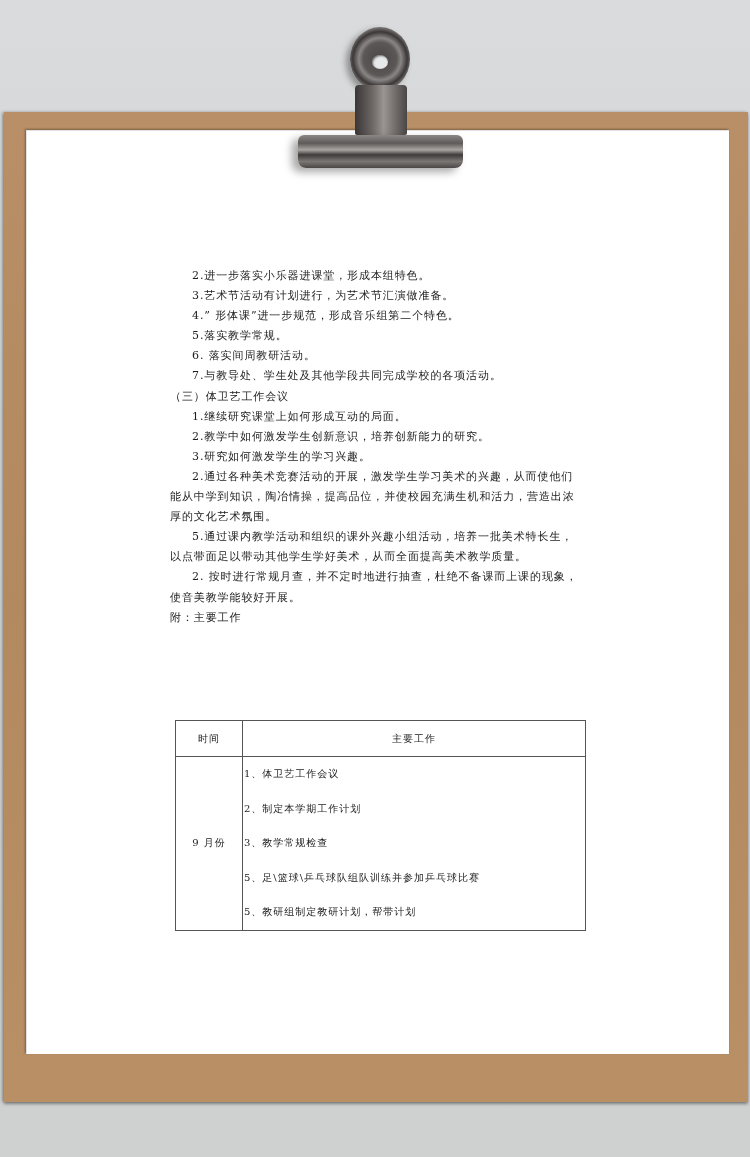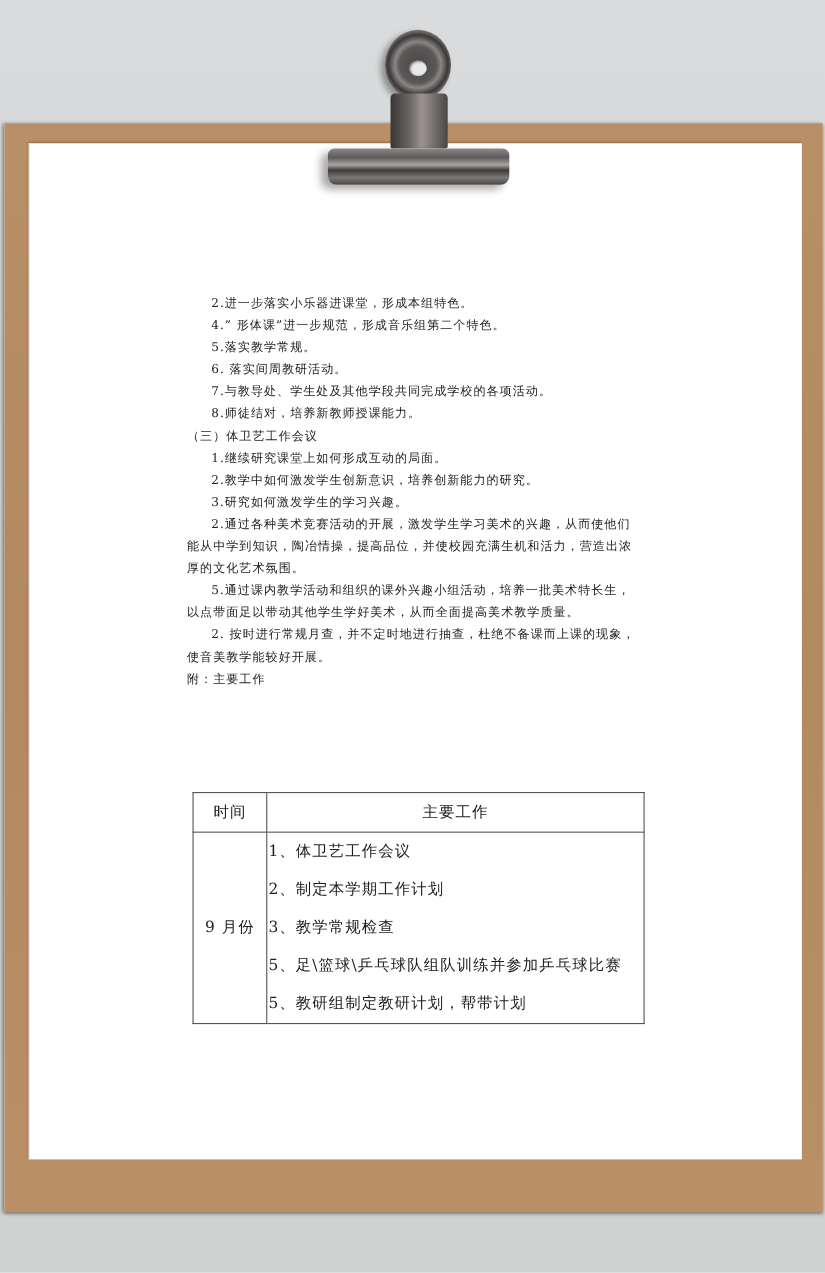--- a/index.html
+++ b/index.html
@@ -43,21 +43,21 @@
   .content {
     position: absolute; left: 170px; top: 266px; width: 410px;
     font-size: 11px; line-height: 20.1px; color: #1c1c1c; letter-spacing: 0.9px;
   }
   .content p { margin: 0; white-space: normal; }
   .ind1 { padding-left: 22px; }
   .ind2 { text-indent: 22px; }
   .sec { padding-left: 0; }
   table.sched {
     position: absolute; left: 175px; top: 720px; width: 411px; height: 209px;
-    border-collapse: collapse; font-size: 14px; color: #1c1c1c; letter-spacing: 1px;
+    border-collapse: collapse; font-size: 10px; color: #1c1c1c; letter-spacing: 1px;
   }
   table.sched td, table.sched th { border: 1px solid #555; padding: 0; font-weight: normal; }
   table.sched th { height: 35px; text-align: center; }
   .col-time { width: 66px; text-align: center; }
   .tasks div { height: 34.6px; line-height: 34.6px; padding-left: 1px; white-space: nowrap; }
 </style>
 </head>
 <body>
 
 <div class="board"></div>
@@ -65,25 +65,25 @@
 
 <div class="clip">
   <div class="clip-ring"></div>
   <div class="clip-hole"></div>
   <div class="clip-neck"></div>
   <div class="clip-jaw"></div>
 </div>
 
 <div class="content">
   <p class="ind1">2.进一步落实小乐器进课堂，形成本组特色。</p>
+  <p class="ind1">3.艺术节活动有计划进行，为艺术节汇演做准备。</p>
   <p class="ind1">4.” 形体课”进一步规范，形成音乐组第二个特色。</p>
   <p class="ind1">5.落实教学常规。</p>
   <p class="ind1">6.  落实间周教研活动。</p>
   <p class="ind1">7.与教导处、学生处及其他学段共同完成学校的各项活动。</p>
-  <p class="ind1">8.师徒结对，培养新教师授课能力。</p>
   <p class="sec">（三）体卫艺工作会议</p>
   <p class="ind1">1.继续研究课堂上如何形成互动的局面。</p>
   <p class="ind1">2.教学中如何激发学生创新意识，培养创新能力的研究。</p>
   <p class="ind1">3.研究如何激发学生的学习兴趣。</p>
   <p class="ind2">2.通过各种美术竞赛活动的开展，激发学生学习美术的兴趣，从而使他们能从中学到知识，陶冶情操，提高品位，并使校园充满生机和活力，营造出浓厚的文化艺术氛围。</p>
   <p class="ind2">5.通过课内教学活动和组织的课外兴趣小组活动，培养一批美术特长生，以点带面足以带动其他学生学好美术，从而全面提高美术教学质量。</p>
   <p class="ind2">2. 按时进行常规月查，并不定时地进行抽查，杜绝不备课而上课的现象，使音美教学能较好开展。</p>
   <p class="sec">附：主要工作</p>
 </div>
 

